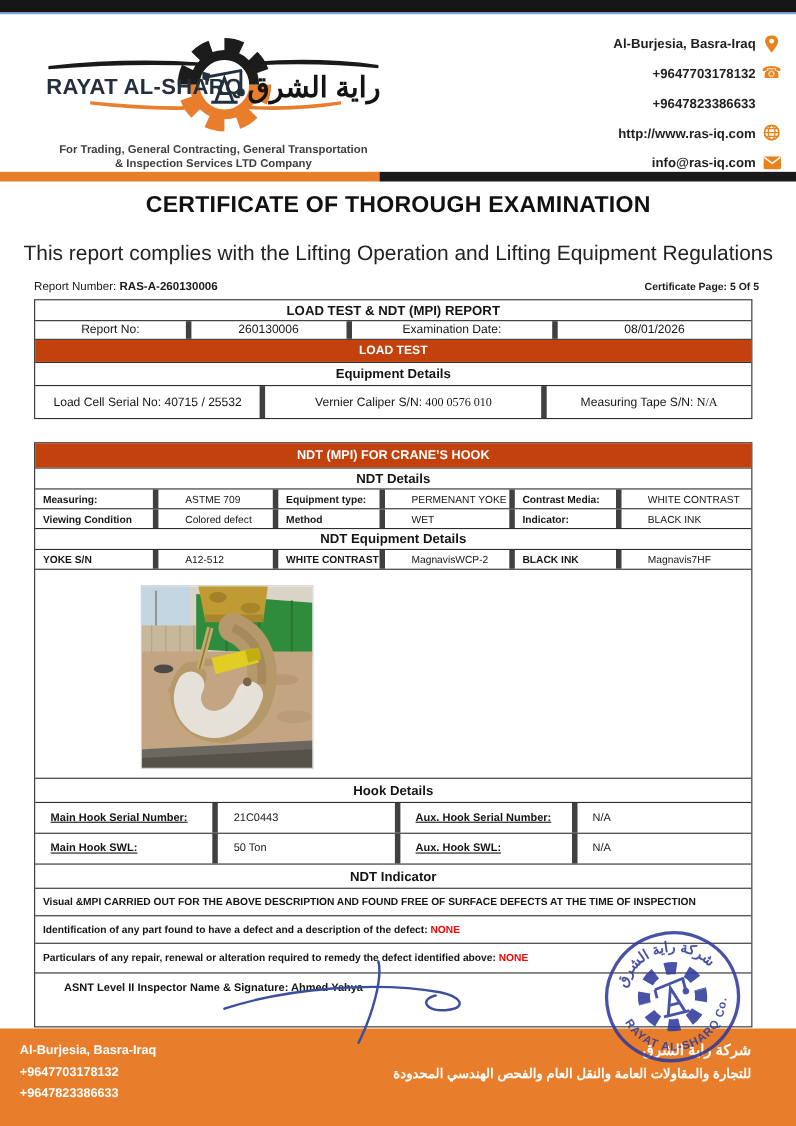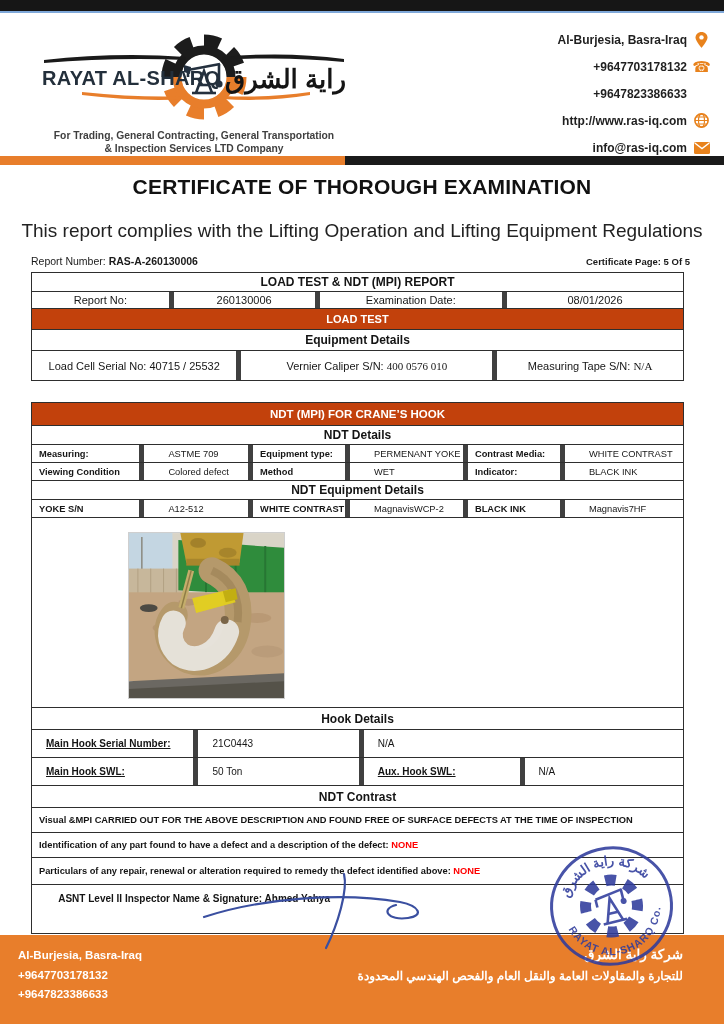--- a/index.html
+++ b/index.html
@@ -286,30 +286,31 @@
         </svg>
       </div>
     </div>
 
     <div class="trow h22">
       <div class="tcell full hdr">Hook Details</div>
     </div>
     <div class="trow h28">
       <div class="tcell ulbl" style="width:24.8%">Main Hook Serial Number:</div>
       <div class="tcell uval" style="width:25.4%">21C0443</div>
+      <div class="tcell ulbl" style="width:24.7%">Aux. Hook Serial Number:</div>
       <div class="tcell uval" style="width:25.1%">N/A</div>
     </div>
     <div class="trow h28">
       <div class="tcell ulbl" style="width:24.8%">Main Hook SWL:</div>
       <div class="tcell uval" style="width:25.4%">50 Ton</div>
       <div class="tcell ulbl" style="width:24.7%">Aux. Hook SWL:</div>
       <div class="tcell uval" style="width:25.1%">N/A</div>
     </div>
     <div class="trow h22">
-      <div class="tcell full hdr">NDT Contrast</div>
+      <div class="tcell full hdr">NDT Indicator</div>
     </div>
     <div class="trow h25">
       <div class="tcell proc-cell">Visual &amp;MPI CARRIED OUT FOR THE ABOVE DESCRIPTION AND FOUND FREE OF SURFACE DEFECTS AT THE TIME OF INSPECTION</div>
     </div>
     <div class="trow h25">
       <div class="tcell proc-cell">
         <span>Identification of any part found to have a defect and a description of the defect:</span>&nbsp;<span class="red">NONE</span>
       </div>
     </div>
     <div class="trow h27">

